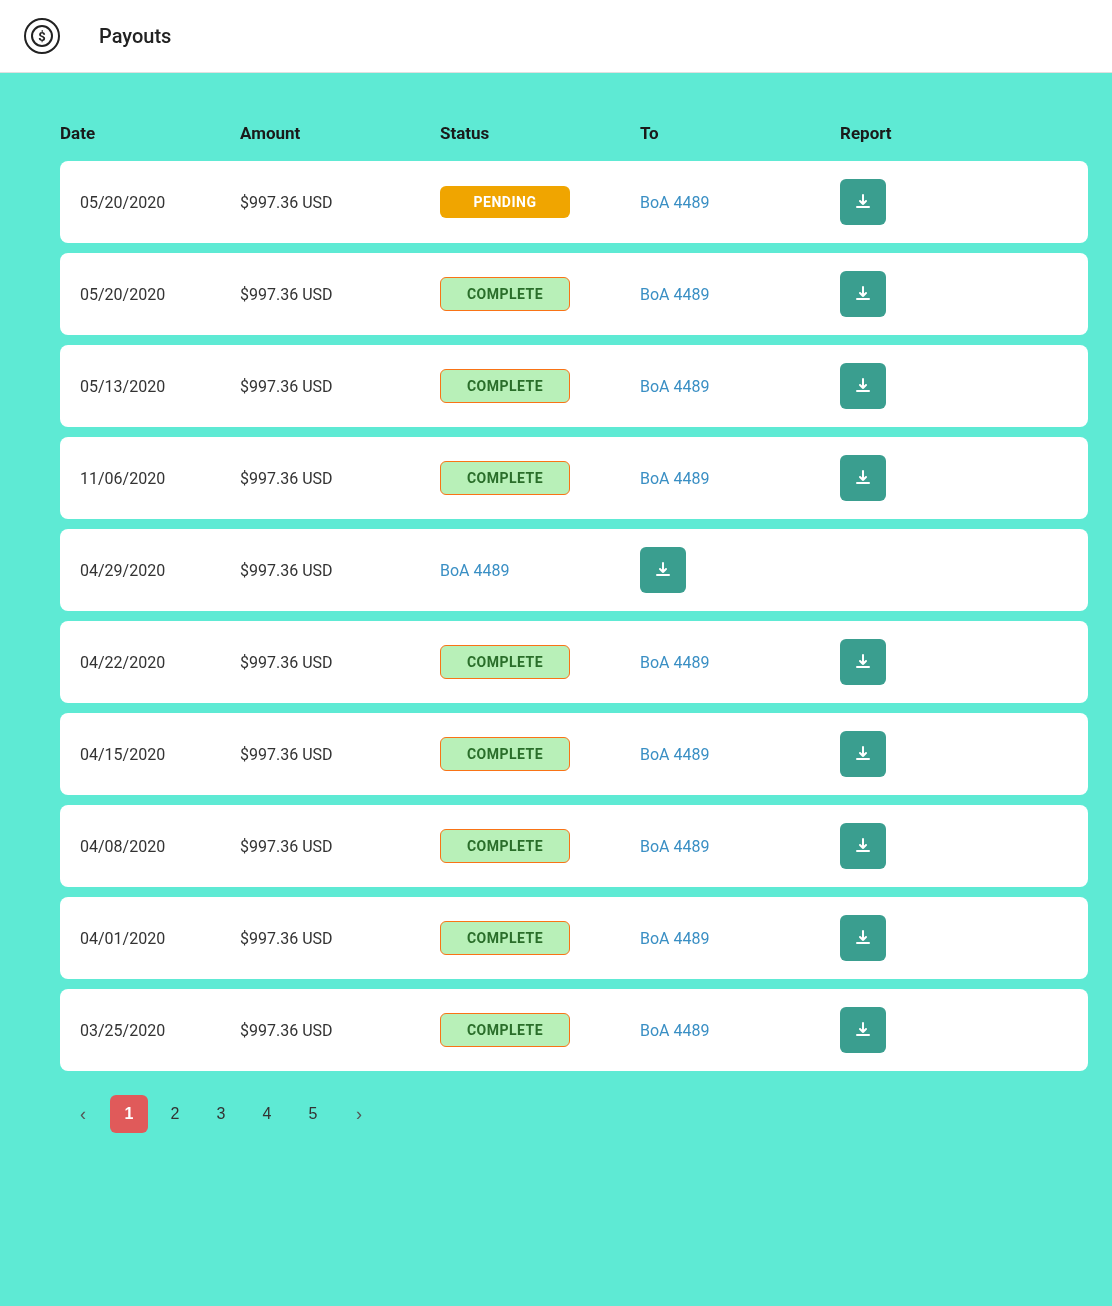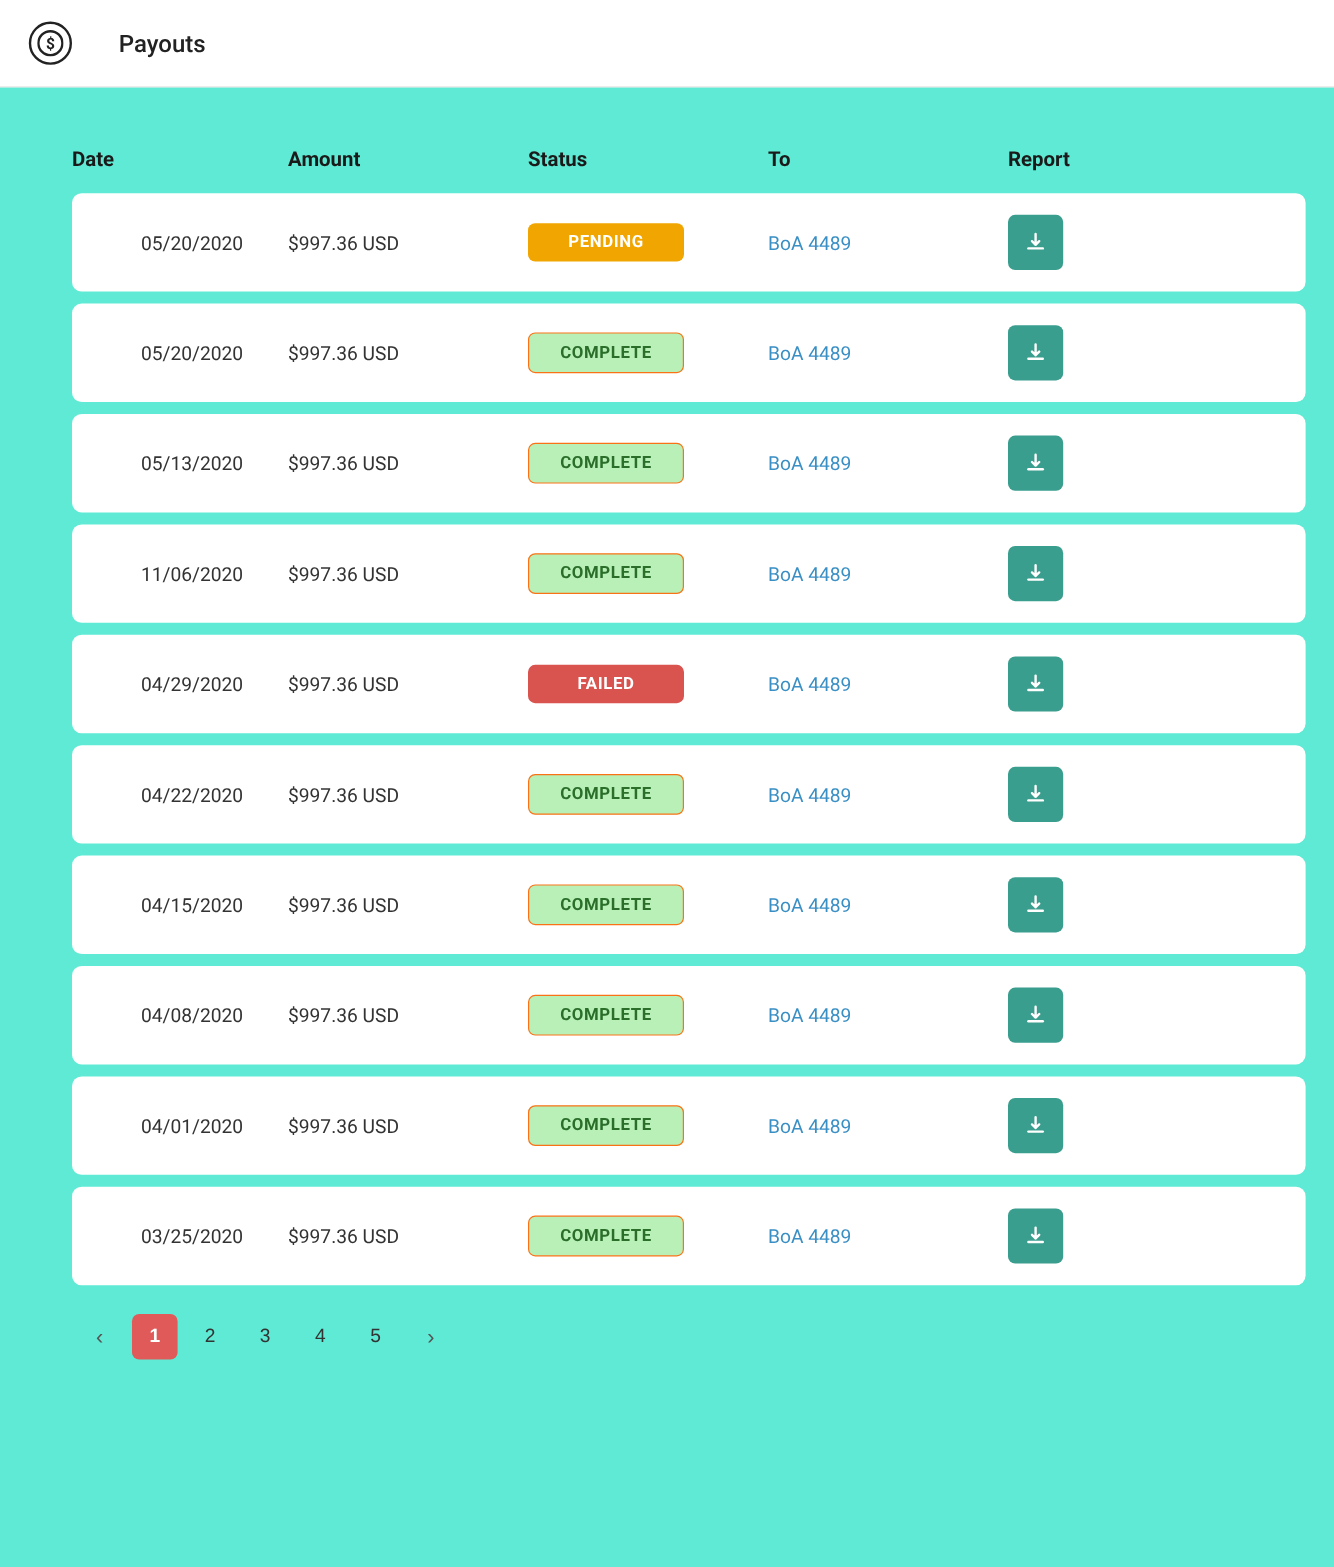--- a/index.html
+++ b/index.html
@@ -78,21 +78,20 @@
     }
 
     .table-cell {
       font-size: 16px;
       color: #333;
       padding-left: 0;
     }
 
     .table-cell:first-child {
       padding-left: 20px;
-      text-align: center;
     }
 
     .status-badge {
       display: inline-block;
       padding: 8px 18px;
       border-radius: 6px;
       font-size: 14px;
       font-weight: 700;
       letter-spacing: 0.5px;
       text-align: center;
@@ -262,23 +261,20 @@
           <svg width="18" height="18" viewBox="0 0 18 18" fill="none">
             <path d="M9 2v9M9 11l-3-3M9 11l3-3" stroke="#fff" stroke-width="2" stroke-linecap="round" stroke-linejoin="round"></path>
             <path d="M3 14h12" stroke="#fff" stroke-width="2" stroke-linecap="round"></path>
           </svg>
         </button>
       </div>
     </div>
         <div class="table-row">
       <div class="table-cell">04/29/2020</div>
       <div class="table-cell">$997.36 USD</div>
-      <div class="table-cell">
-        <span class="status-badge status-failed">FAILED</span>
-      </div>
       <div class="table-cell">
         <a class="to-link">BoA 4489</a>
       </div>
       <div class="table-cell">
         <button class="report-btn">
           <svg width="18" height="18" viewBox="0 0 18 18" fill="none">
             <path d="M9 2v9M9 11l-3-3M9 11l3-3" stroke="#fff" stroke-width="2" stroke-linecap="round" stroke-linejoin="round"></path>
             <path d="M3 14h12" stroke="#fff" stroke-width="2" stroke-linecap="round"></path>
           </svg>
         </button>

